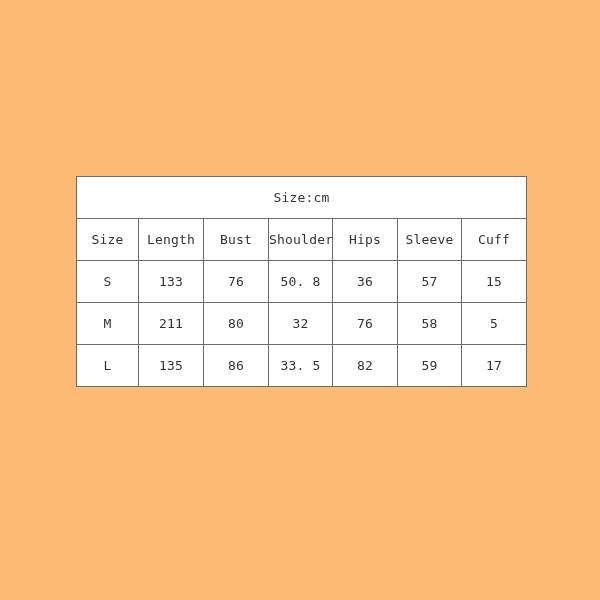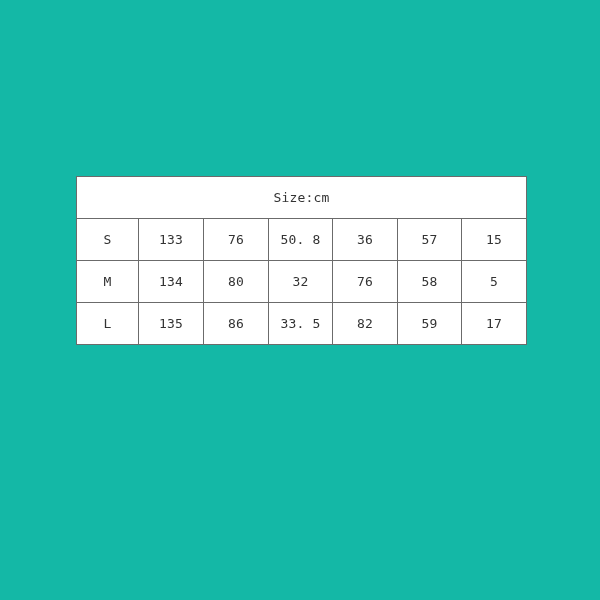--- a/index.html
+++ b/index.html
@@ -11,21 +11,21 @@
     height: 600px;
     background: #ffffff;
     font-family: "DejaVu Sans Mono", "Liberation Mono", monospace;
     overflow: hidden;
   }
 
   .canvas {
     position: relative;
     width: 600px;
     height: 600px;
-    background: #14b8a6;
+    background: #fdba74;
   }
 
   
   .size-chart {
     position: absolute;
     left: 76px;
     top: 176px;
     width: 450px;
     border-collapse: collapse;
     table-layout: fixed;
@@ -71,34 +71,43 @@
       <col class="col-bust">
       <col class="col-shoulder">
       <col class="col-hips">
       <col class="col-sleeve">
       <col class="col-cuff">
     </colgroup>
     <tbody>
       <tr>
         <td class="title-cell" colspan="7">Size:cm</td>
       </tr>
+      <tr>
+        <td>Size</td>
+        <td>Length</td>
+        <td>Bust</td>
+        <td>Shoulder</td>
+        <td>Hips</td>
+        <td>Sleeve</td>
+        <td>Cuff</td>
+      </tr>
 
       <tr>
         <td>S</td>
         <td>133</td>
         <td>76</td>
         <td>50. 8</td>
         <td>36</td>
         <td>57</td>
         <td>15</td>
       </tr>
 
       <tr>
         <td>M</td>
-        <td>134</td>
+        <td>211</td>
         <td>80</td>
         <td>32</td>
         <td>76</td>
         <td>58</td>
         <td>5</td>
       </tr>
 
       <tr>
         <td>L</td>
         <td>135</td>

